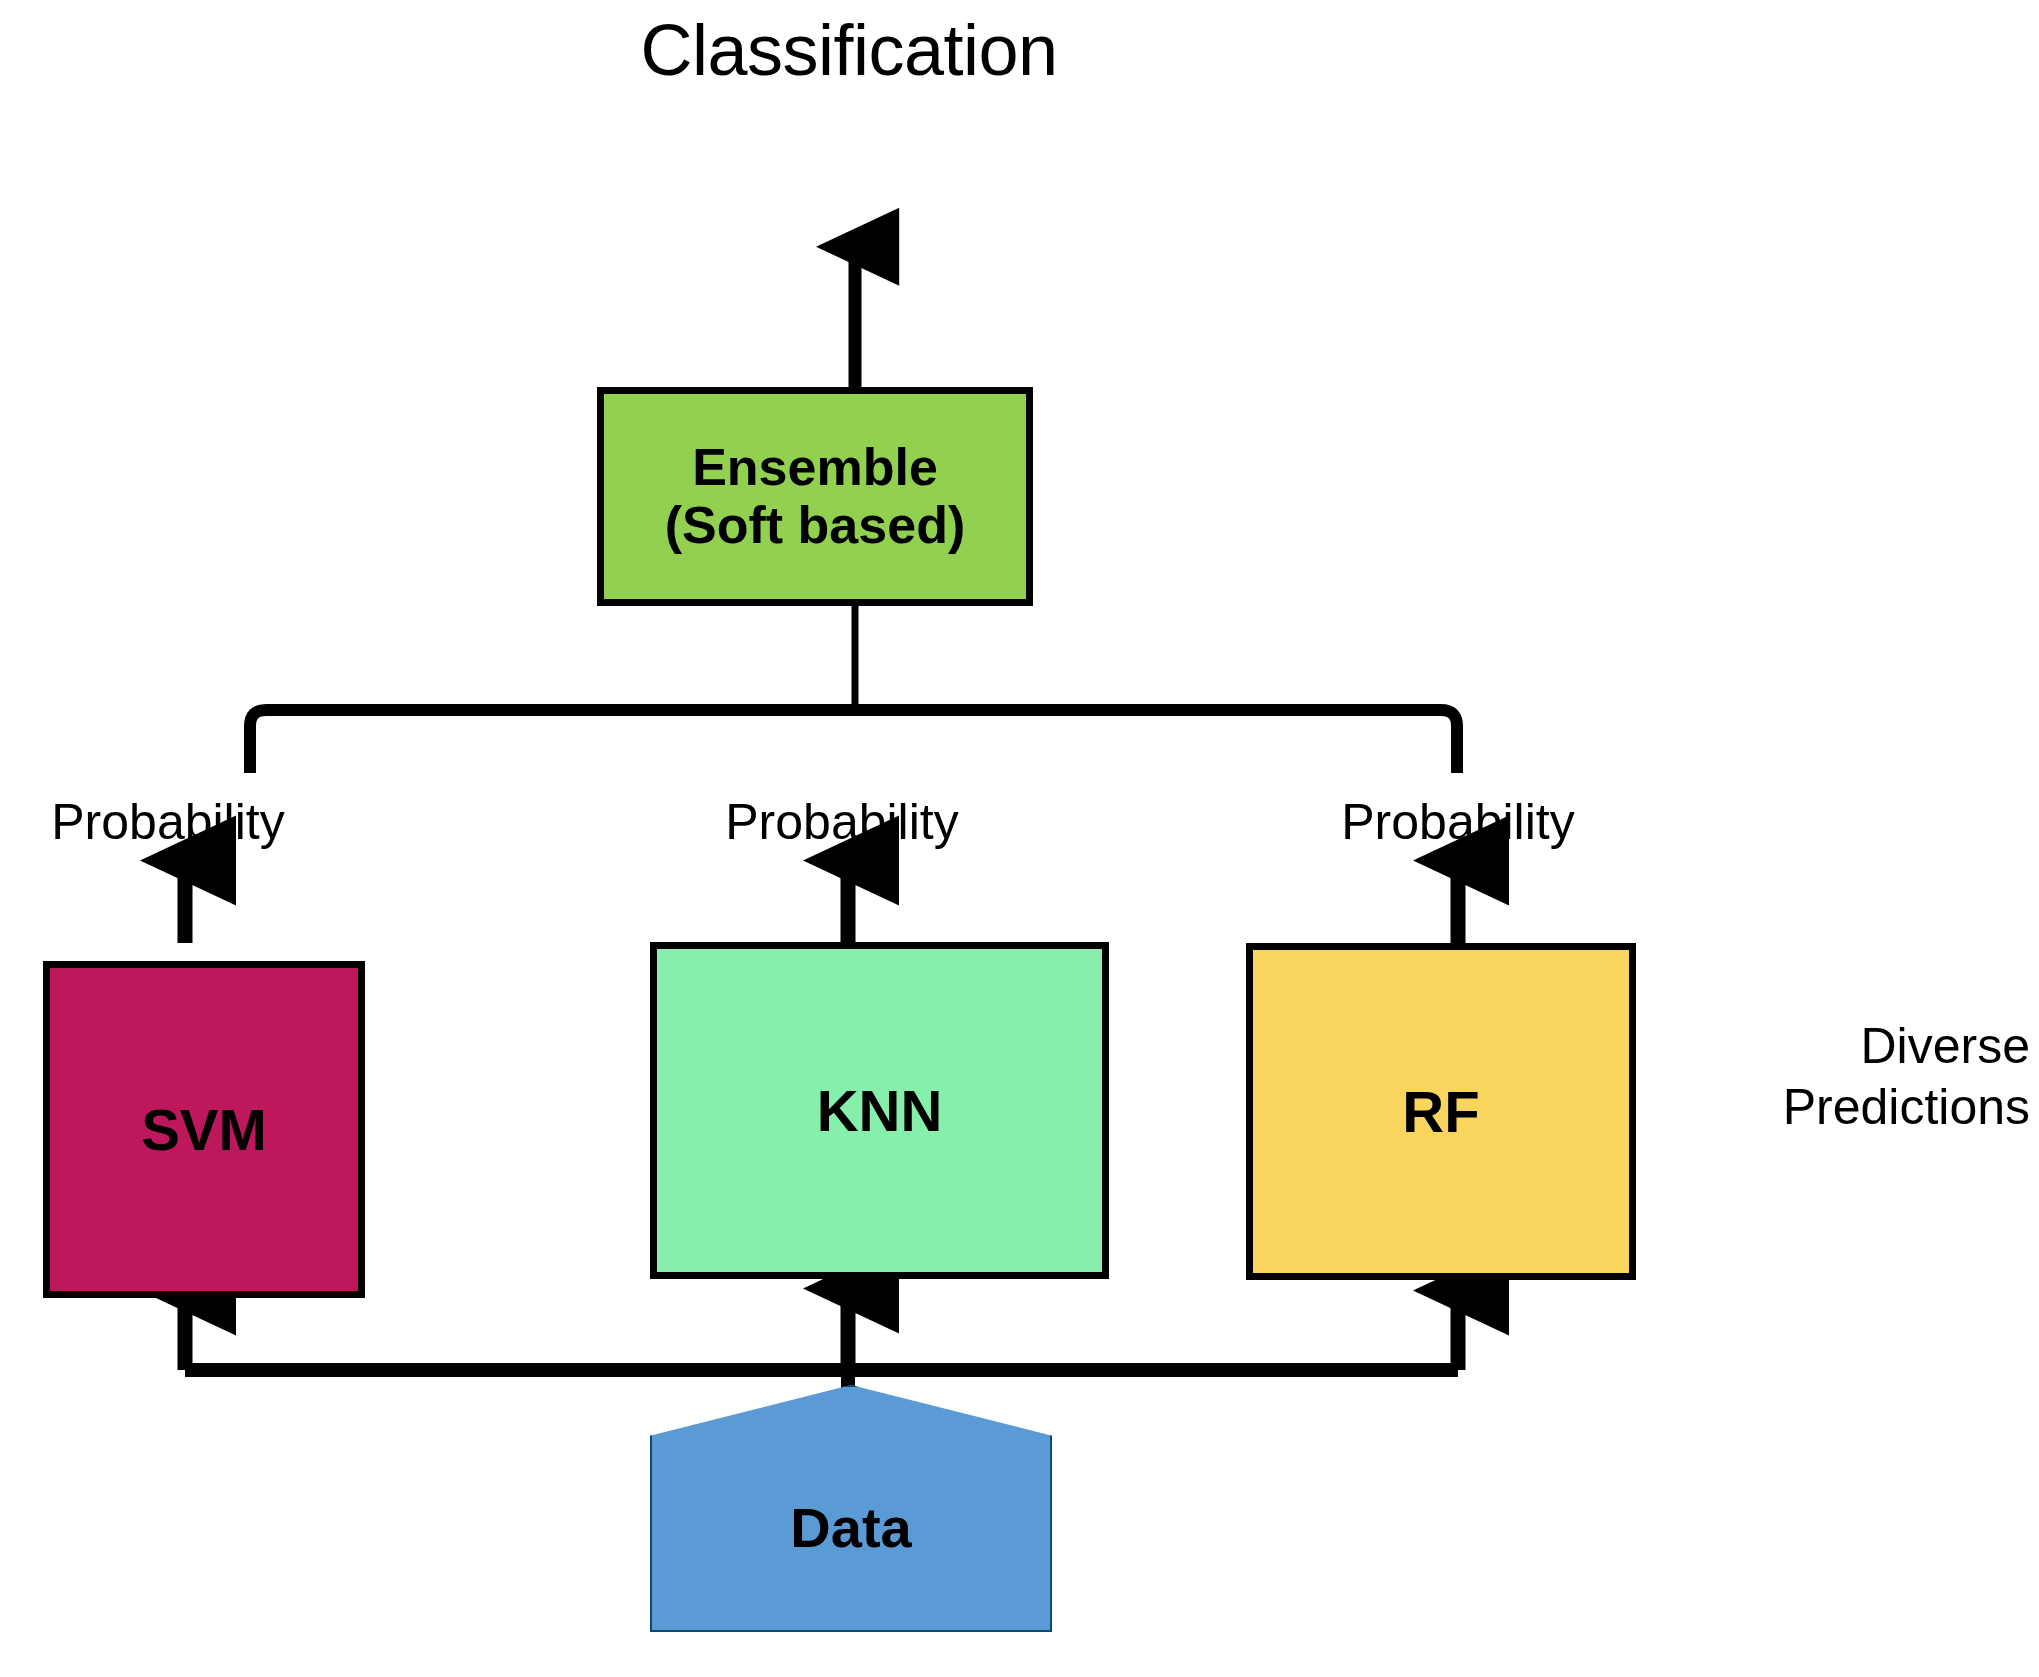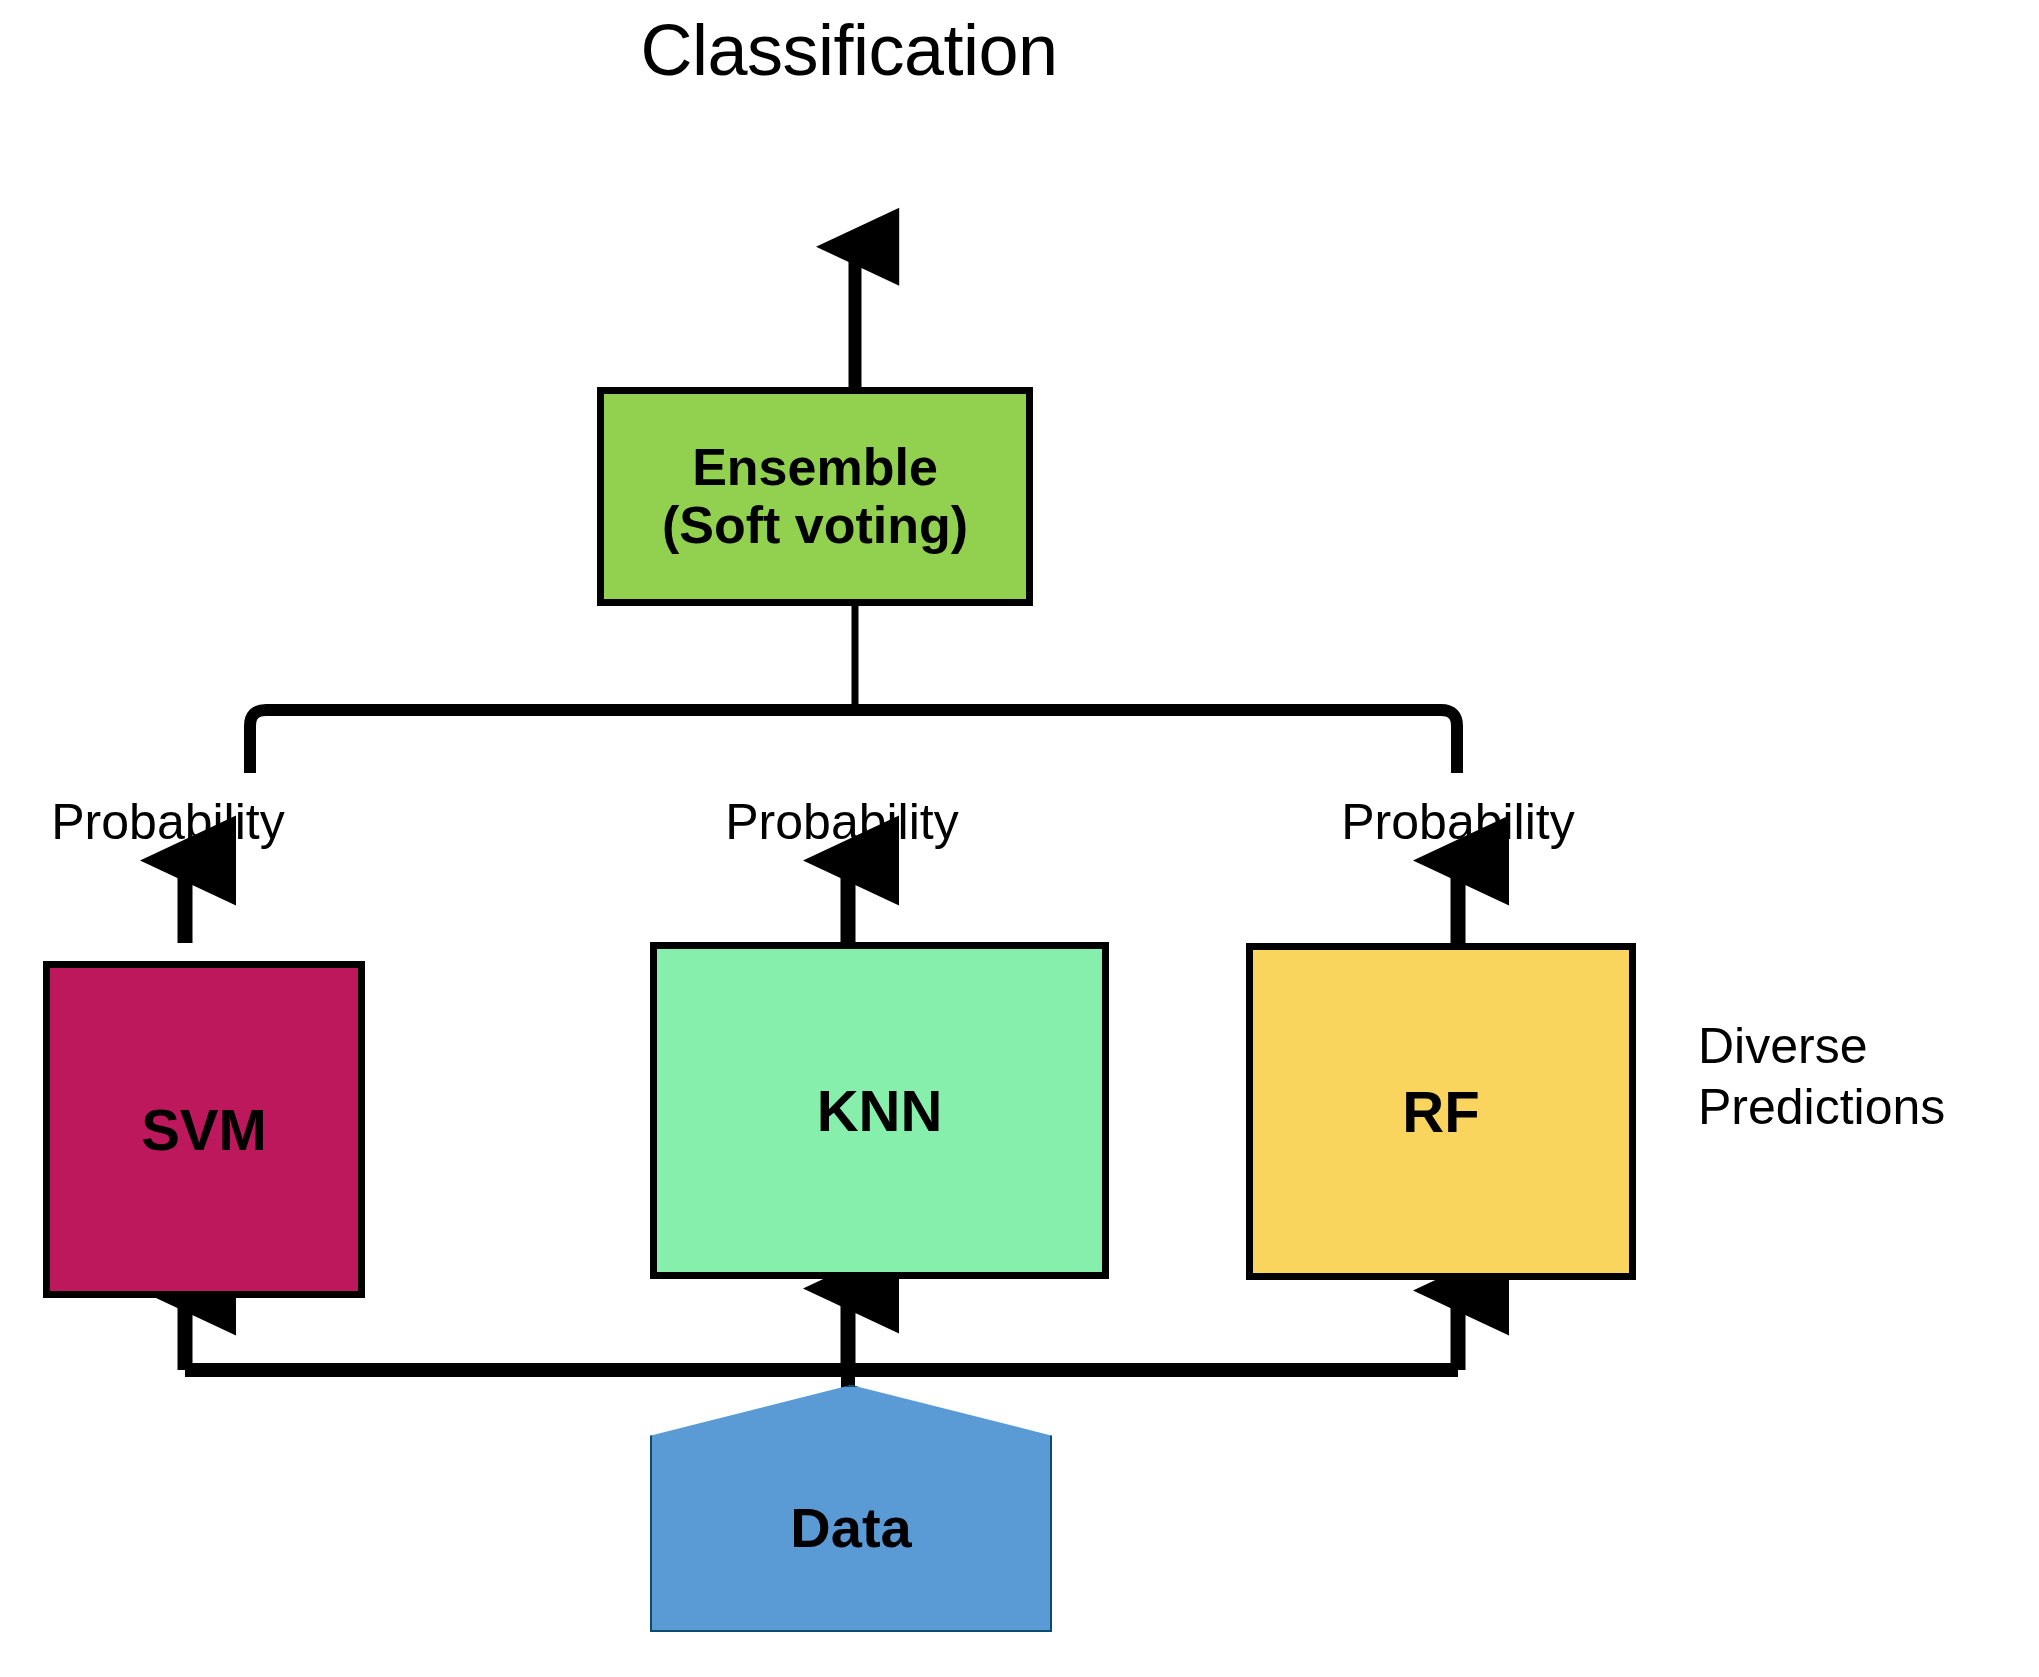--- a/index.html
+++ b/index.html
@@ -35,21 +35,21 @@
              display:flex;align-items:center;justify-content:center;}
   #node-data .label{font-size:56px;font-weight:bold;padding-top:38px;}
 
   
   .prob{position:absolute;font-size:50px;text-align:center;width:360px;}
   #prob-svm{left:-12px;top:793px;}
   #prob-knn{left:662px;top:793px;}
   #prob-rf {left:1278px;top:793px;}
 
   #diverse{position:absolute;left:1690px;top:1016px;width:340px;font-size:50px;
-           line-height:1.22;text-align:left;margin-left:8px;}
+           line-height:1.22;text-align:right;}
 </style>
 </head>
 <body>
 
 <div id="stage">
 
   <svg id="edges" viewBox="0 0 2039 1677" xmlns="http://www.w3.org/2000/svg">
     <defs>
       <marker id="arrowhead" markerWidth="7" markerHeight="7" refX="3.1" refY="3.2" orient="auto" markerUnits="strokeWidth">
         <path d="M0.2,6.6 L3.2,0.2 L6.2,6.6 Z" fill="#000"></path>
@@ -76,21 +76,21 @@
     <line x1="1458" y1="1370" x2="1458" y2="1292" stroke="#000" stroke-width="15" marker-end="url(#arrowhead)"></line>
   </svg>
 
   <div id="title-block">
     <div id="title-main">Classification</div>
   </div>
 
   <div class="node" id="node-ensemble">
     <div class="label">
       <div>Ensemble</div>
-      <div>(Soft voting)</div>
+      <div>(Soft based)</div>
     </div>
   </div>
 
   <div class="node" id="node-svm">
     <div class="label">SVM</div>
   </div>
 
   <div class="node" id="node-knn">
     <div class="label">KNN</div>
   </div>

